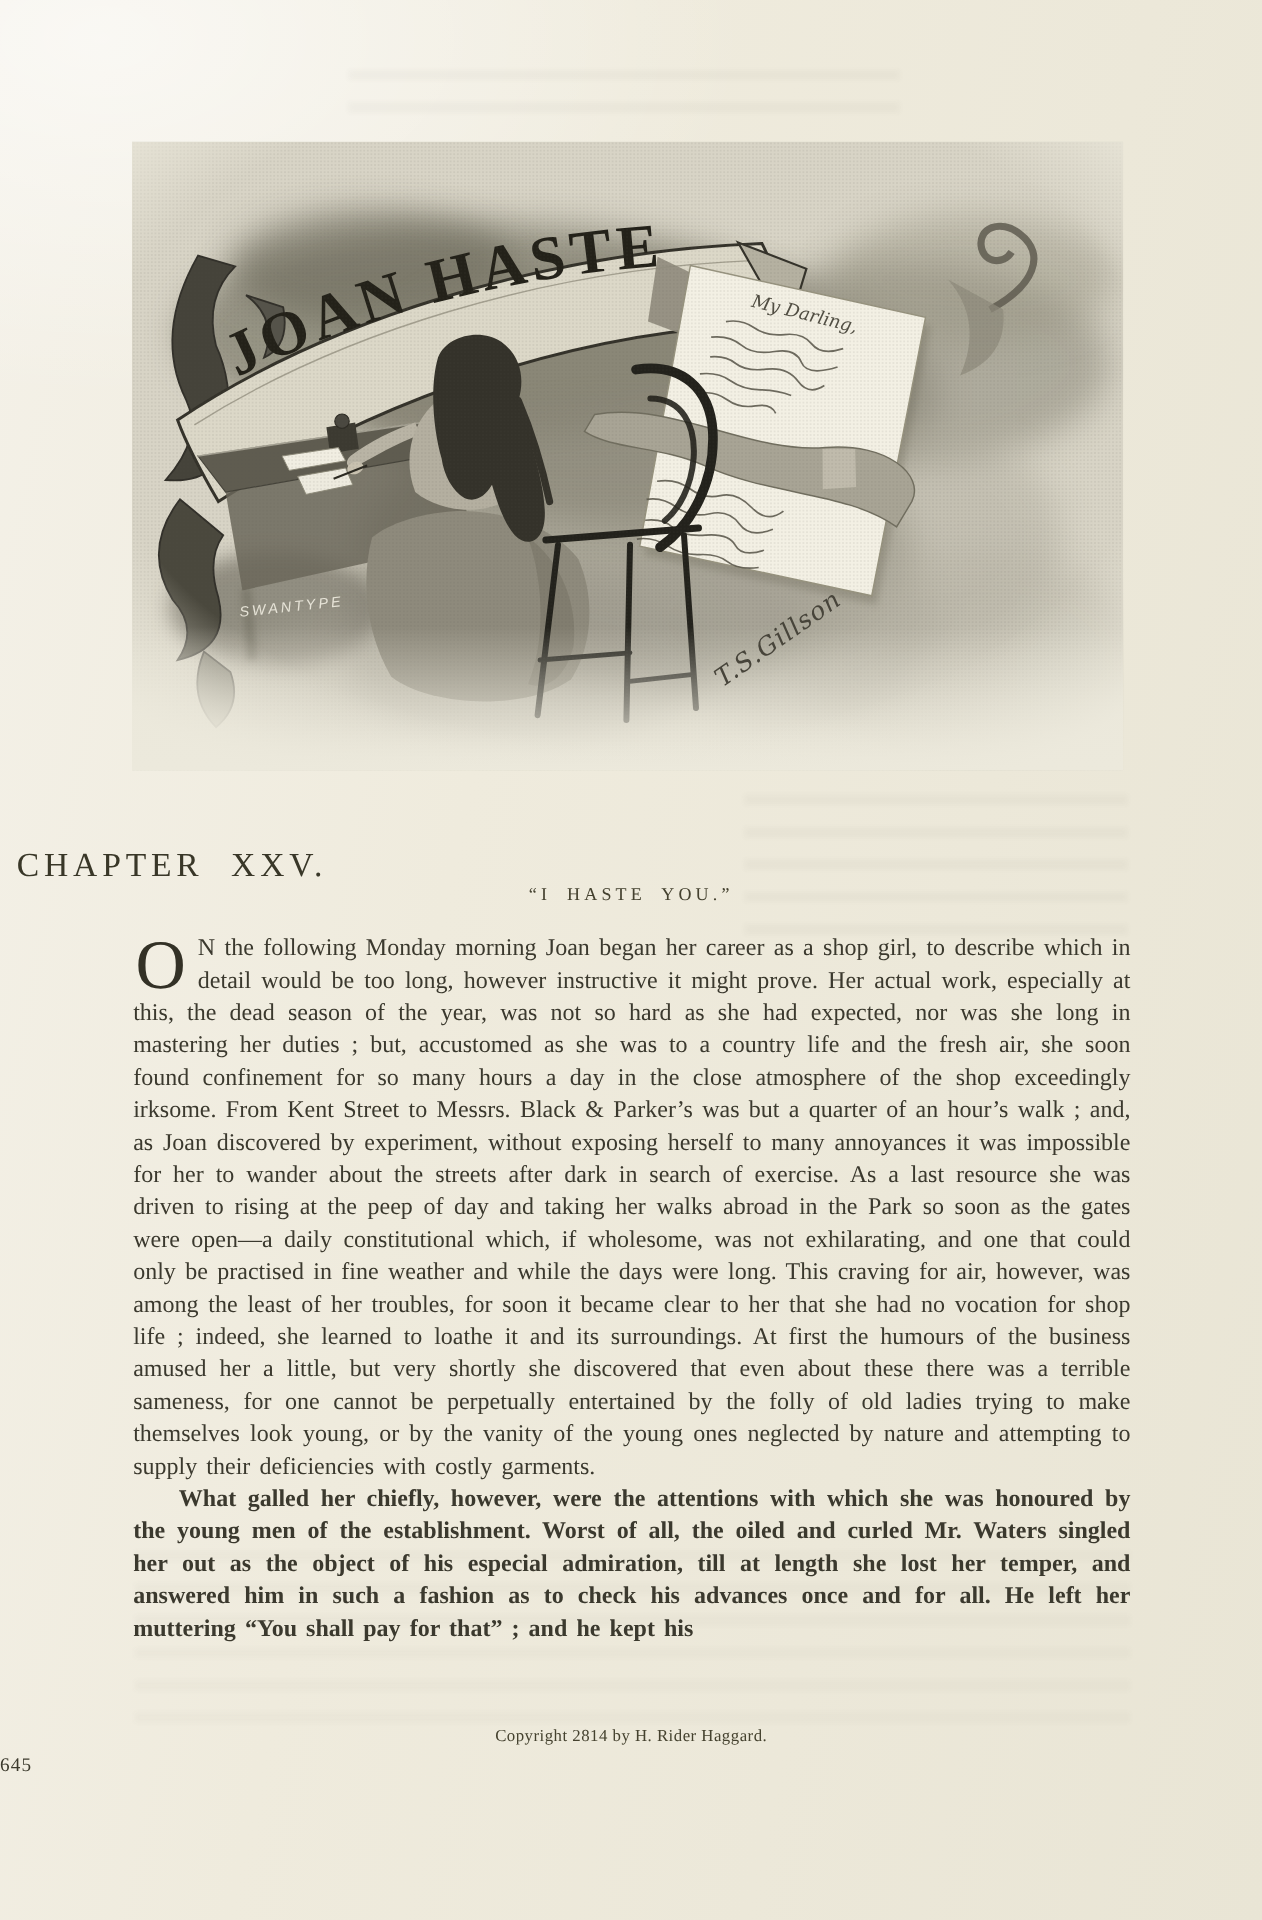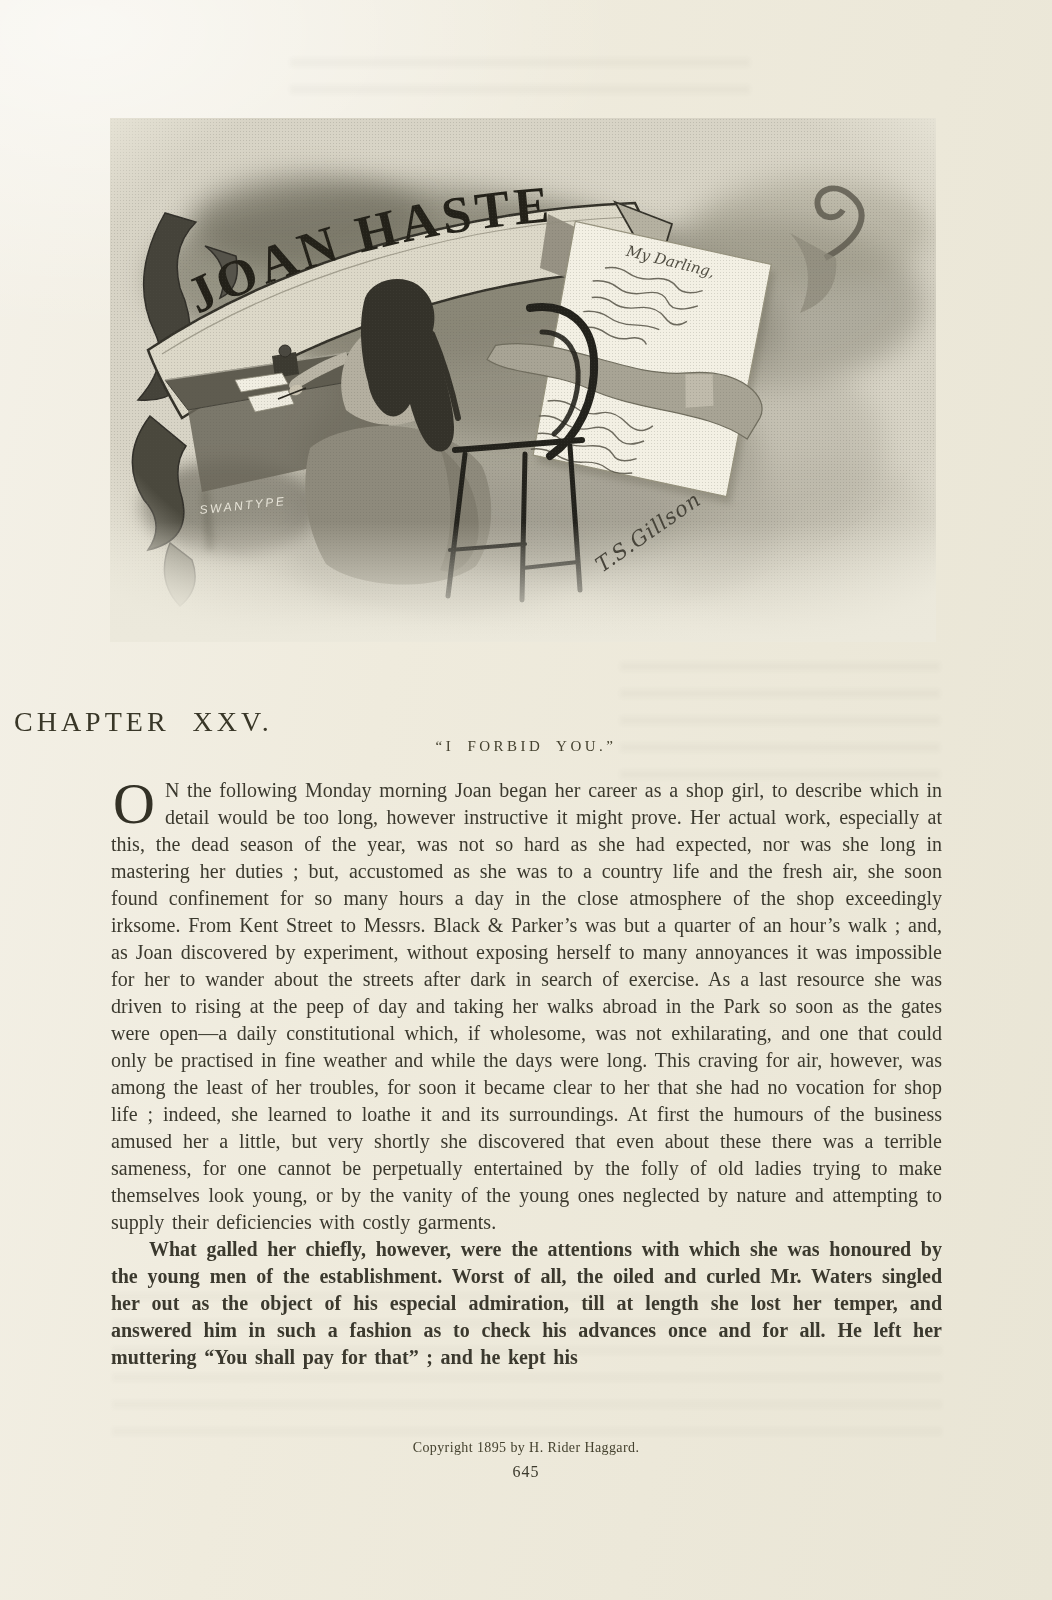--- a/index.html
+++ b/index.html
@@ -42,21 +42,21 @@
     padding:4px 10px 0 2px; color:#333126;
   }
   .para2 { text-indent:38px;font-weight:bold; }
 
   .copyright {
     position:absolute; top:1440px; left:0; width:100%;
     text-align:center; font-size:14px; letter-spacing:.4px; color:#45422f;
   }
   .page-number {
     position:absolute; top:1463px; left:0; width:100%;
-    text-align:center; font-size:16px; letter-spacing:1px; color:#3c3a2d;
+    font-size:16px; letter-spacing:1px; color:#3c3a2d;
   }
 </style>
 </head>
 <body>
 
 <div class="page">
 
   <div class="ghost ghost-top"></div>
   <div class="ghost ghost-mid"></div>
   <div class="ghost ghost-bottom"></div>
@@ -179,23 +179,23 @@
       <rect x="0" y="0" width="826" height="524" fill="url(#ht)" opacity=".22"></rect>
       <rect x="0" y="404" width="826" height="120" fill="url(#fadeB)"></rect>
       <rect x="0" y="0" width="826" height="524" fill="url(#vig)"></rect>
 
       <text transform="translate(90,396) rotate(-6)" font-size="12" letter-spacing="2.5" font-style="italic" font-family="Liberation Sans, sans-serif" fill="#f0ede1" opacity=".9">SWANTYPE</text>
       <text transform="translate(492,455) rotate(-35)" font-size="21" font-style="italic" font-family="DejaVu Serif, serif" fill="#47443a" letter-spacing="1">T.S.Gillson</text>
     </svg>
   </figure>
 
   <h2 class="chapter-heading">CHAPTER XXV.</h2>
-  <h3 class="chapter-subtitle">“I FORBID YOU.”</h3>
+  <h3 class="chapter-subtitle">“I HASTE YOU.”</h3>
 
   <div class="body-text">
     <p class="para1"><span class="dropcap">O</span><span>N the following Monday morning Joan began her career as a shop girl, to describe which in detail would be too long, however instructive it might prove.  Her actual work, especially at this, the dead season of the year, was not so hard as she had expected, nor was she long in mastering her duties ; but, accustomed as she was to a country life and the fresh air, she soon found confinement for so many hours a day in the close atmosphere of the shop exceedingly irksome.  From Kent Street to Messrs. Black &amp; Parker’s was but a quarter of an hour’s walk ; and, as Joan discovered by experiment, without exposing herself to many annoyances it was impossible for her to wander about the streets after dark in search of exercise.  As a last resource she was driven to rising at the peep of day and taking her walks abroad in the Park so soon as the gates were open—a daily constitutional which, if wholesome, was not exhilarating, and one that could only be practised in fine weather and while the days were long.  This craving for air, however, was among the least of her troubles, for soon it became clear to her that she had no vocation for shop life ; indeed, she learned to loathe it and its surroundings.  At first the humours of the business amused her a little, but very shortly she discovered that even about these there was a terrible sameness, for one cannot be perpetually entertained by the folly of old ladies trying to make themselves look young, or by the vanity of the young ones neglected by nature and attempting to supply their deficiencies with costly garments.</span></p>
     <p class="para2">What galled her chiefly, however, were the attentions with which she was honoured by the young men of the establishment.  Worst of all, the oiled and curled Mr. Waters singled her out as the object of his especial admiration, till at length she lost her temper, and answered him in such a fashion as to check his advances once and for all.  He left her muttering “You shall pay for that” ; and he kept his</p>
   </div>
 
-  <div class="copyright">Copyright 1895 by H. Rider Haggard.</div>
+  <div class="copyright">Copyright 2814 by H. Rider Haggard.</div>
   <div class="page-number">645</div>
 
 </div>
 
 </body></html>

